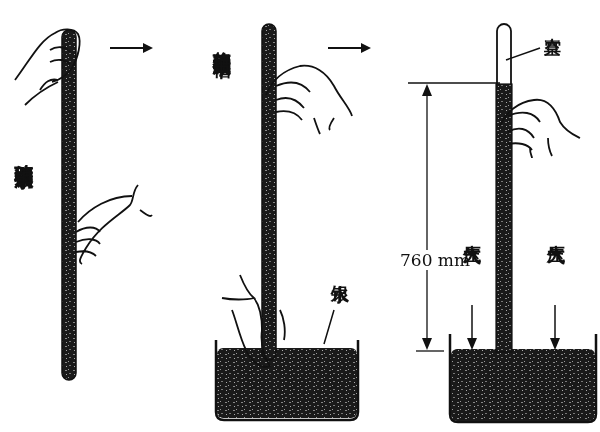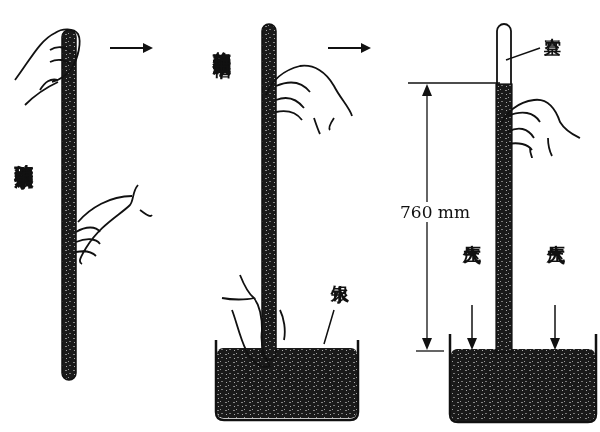--- a/index.html
+++ b/index.html
@@ -1,19 +1,19 @@
 <!DOCTYPE html>
 <html><head>
 <meta charset="utf-8">
 <style>
   html, body { margin:0; padding:0; background:#ffffff; }
   body { width:600px; height:432px; position:relative; overflow:hidden; font-family:"DejaVu Sans", sans-serif; }
   .stage { position:absolute; left:0; top:0; width:600px; height:432px; }
   .vlabel { position:absolute; writing-mode:vertical-rl; text-orientation:upright; font-weight:bold; color:#111; letter-spacing:1px; }
-  .dim-label { position:absolute; font-family:"DejaVu Serif", serif; font-size:17px; color:#111; background:#fff; }
+  .dim-label { position:absolute; font-family:"DejaVu Serif", serif; font-size:17px; color:#111; background:#fff;margin-top:48px; }
 </style>
 </head>
 <body>
 
 <div class="stage">
   <svg width="600" height="432" viewBox="0 0 600 432" xmlns="http://www.w3.org/2000/svg">
     <defs>
       <pattern id="speckle" width="8" height="8" patternUnits="userSpaceOnUse">
         <rect width="8" height="8" fill="#1a1a1a"></rect>
         <rect x="1" y="2" width="2" height="1" fill="#888"></rect>

